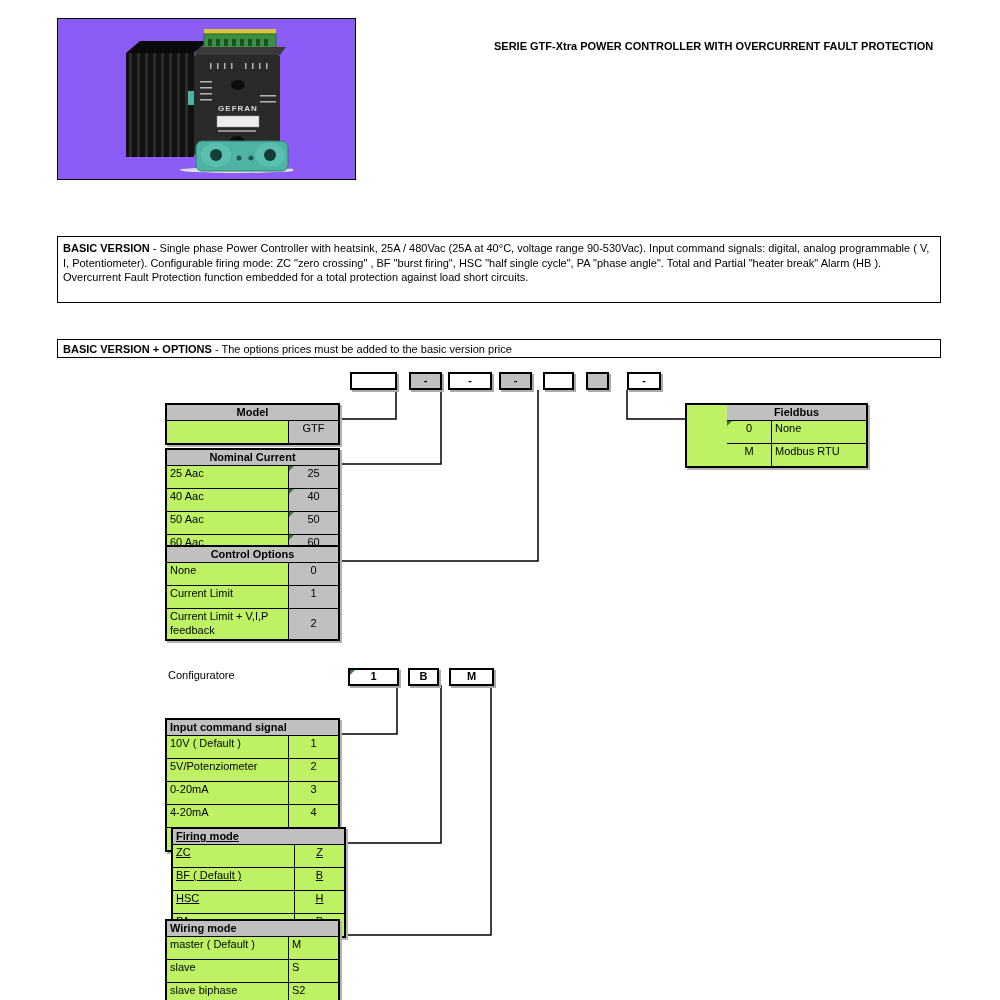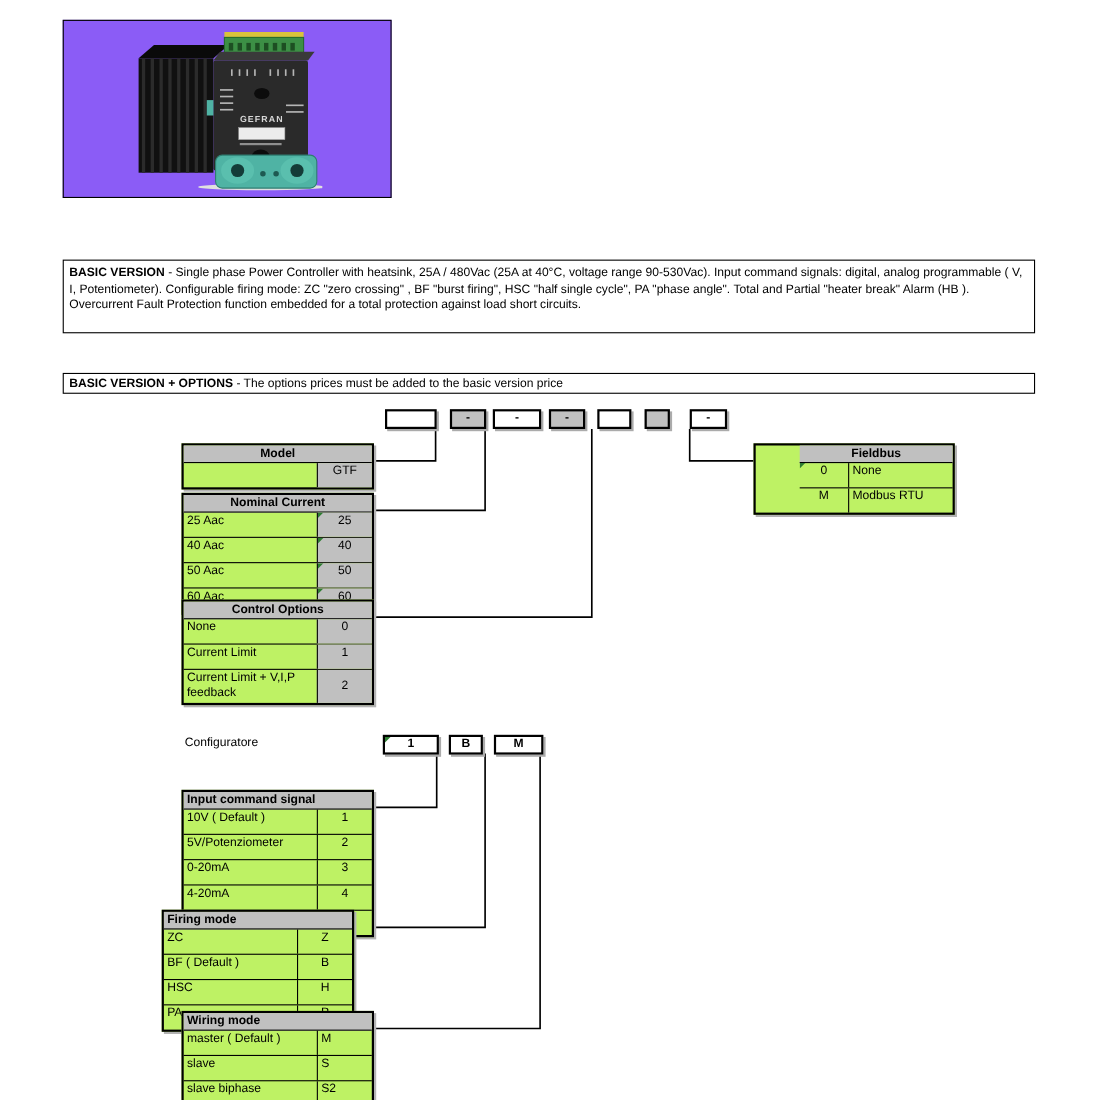--- a/index.html
+++ b/index.html
@@ -115,20 +115,21 @@
       <rect x="78" y="112" width="92" height="30" rx="6" fill="#4fb3a4" stroke="#2e7d70" stroke-width="1"></rect>
       <ellipse cx="98" cy="126" rx="15" ry="12" fill="#5abfae"></ellipse>
       <ellipse cx="152" cy="126" rx="15" ry="12" fill="#5abfae"></ellipse>
       <circle cx="98" cy="126" r="6" fill="#143c38"></circle>
       <circle cx="152" cy="126" r="6" fill="#143c38"></circle>
       <circle cx="121" cy="129" r="2.5" fill="#1e5a52"></circle>
       <circle cx="133" cy="129" r="2.5" fill="#1e5a52"></circle>
     </svg>
   </div>
 
+  <div class="title">SERIE GTF-Xtra POWER CONTROLLER WITH OVERCURRENT FAULT PROTECTION</div>
 
   <div class="descbox" style="top:236px;height:67px;">
     <span class="b">BASIC VERSION</span><span> - Single phase Power Controller with heatsink, 25A / 480Vac (25A at 40°C, voltage range 90-530Vac). Input command signals: digital, analog programmable ( V, I, Potentiometer). Configurable firing mode:  ZC "zero crossing" , BF "burst firing", HSC "half single cycle", PA "phase angle". Total and Partial "heater break"  Alarm (HB ). Overcurrent Fault Protection function embedded for a total protection against load short circuits.</span>
   </div>
 
   <div class="descbox" style="top:339px;height:19px;padding:2px 5px;line-height:14px;">
     <span class="b">BASIC VERSION + OPTIONS</span><span> - The options prices must be added to the basic version price</span>
   </div>
 
   <svg class="connectors" width="1000" height="1000" viewBox="0 0 1000 1000">
@@ -229,21 +230,21 @@
     <div class="tr">
       <div class="td lbl"><span>4-20mA</span></div>
       <div class="td val"><span>4</span></div>
     </div>
     <div class="tr">
       <div class="td lbl"><span>PWM</span></div>
       <div class="td val"><span>5</span></div>
     </div>
   </div>
 
-  <div class="tbl" style="left:147px;top:827px;">
+  <div class="tbl" style="left:171px;top:827px;text-decoration:underline;">
     <div class="th left">Firing mode</div>
     <div class="tr">
       <div class="td lbl"><span>ZC</span></div>
       <div class="td val"><span>Z</span></div>
     </div>
     <div class="tr">
       <div class="td lbl"><span>BF ( Default )</span></div>
       <div class="td val"><span>B</span></div>
     </div>
     <div class="tr">

